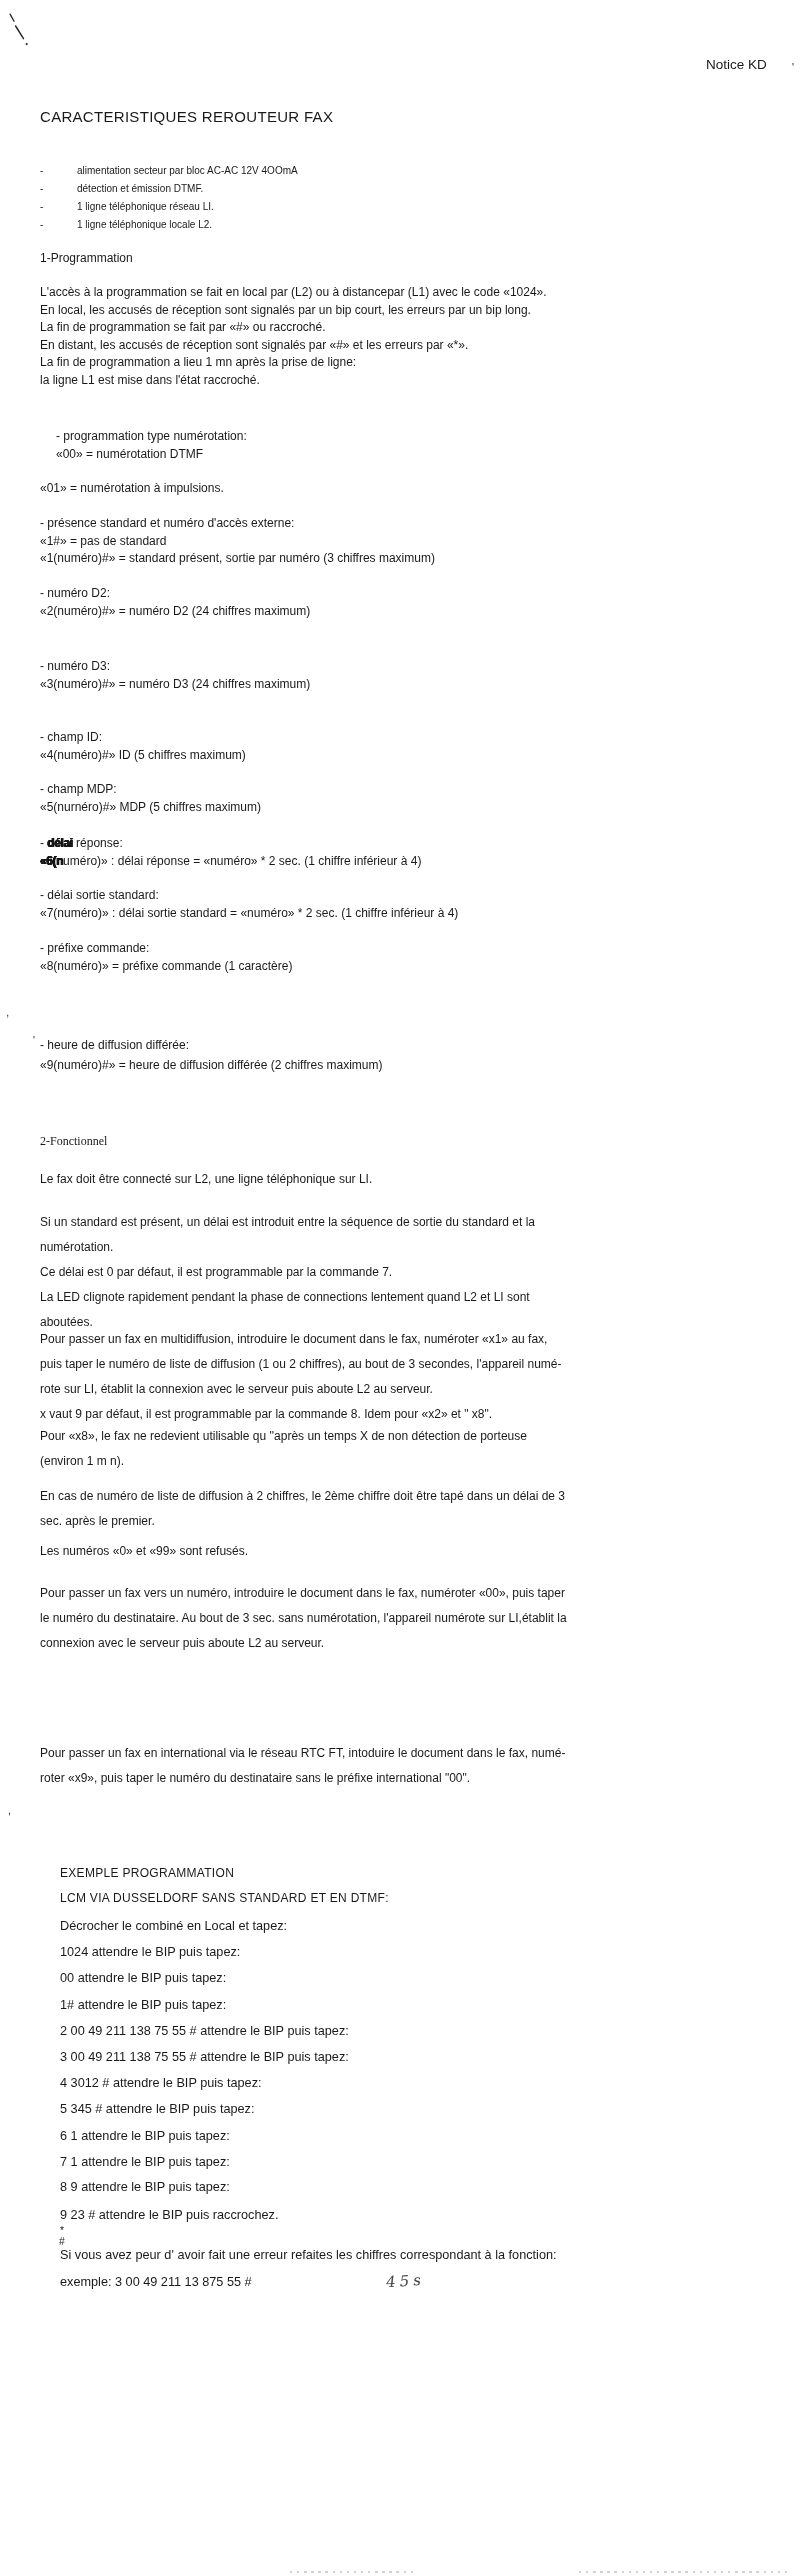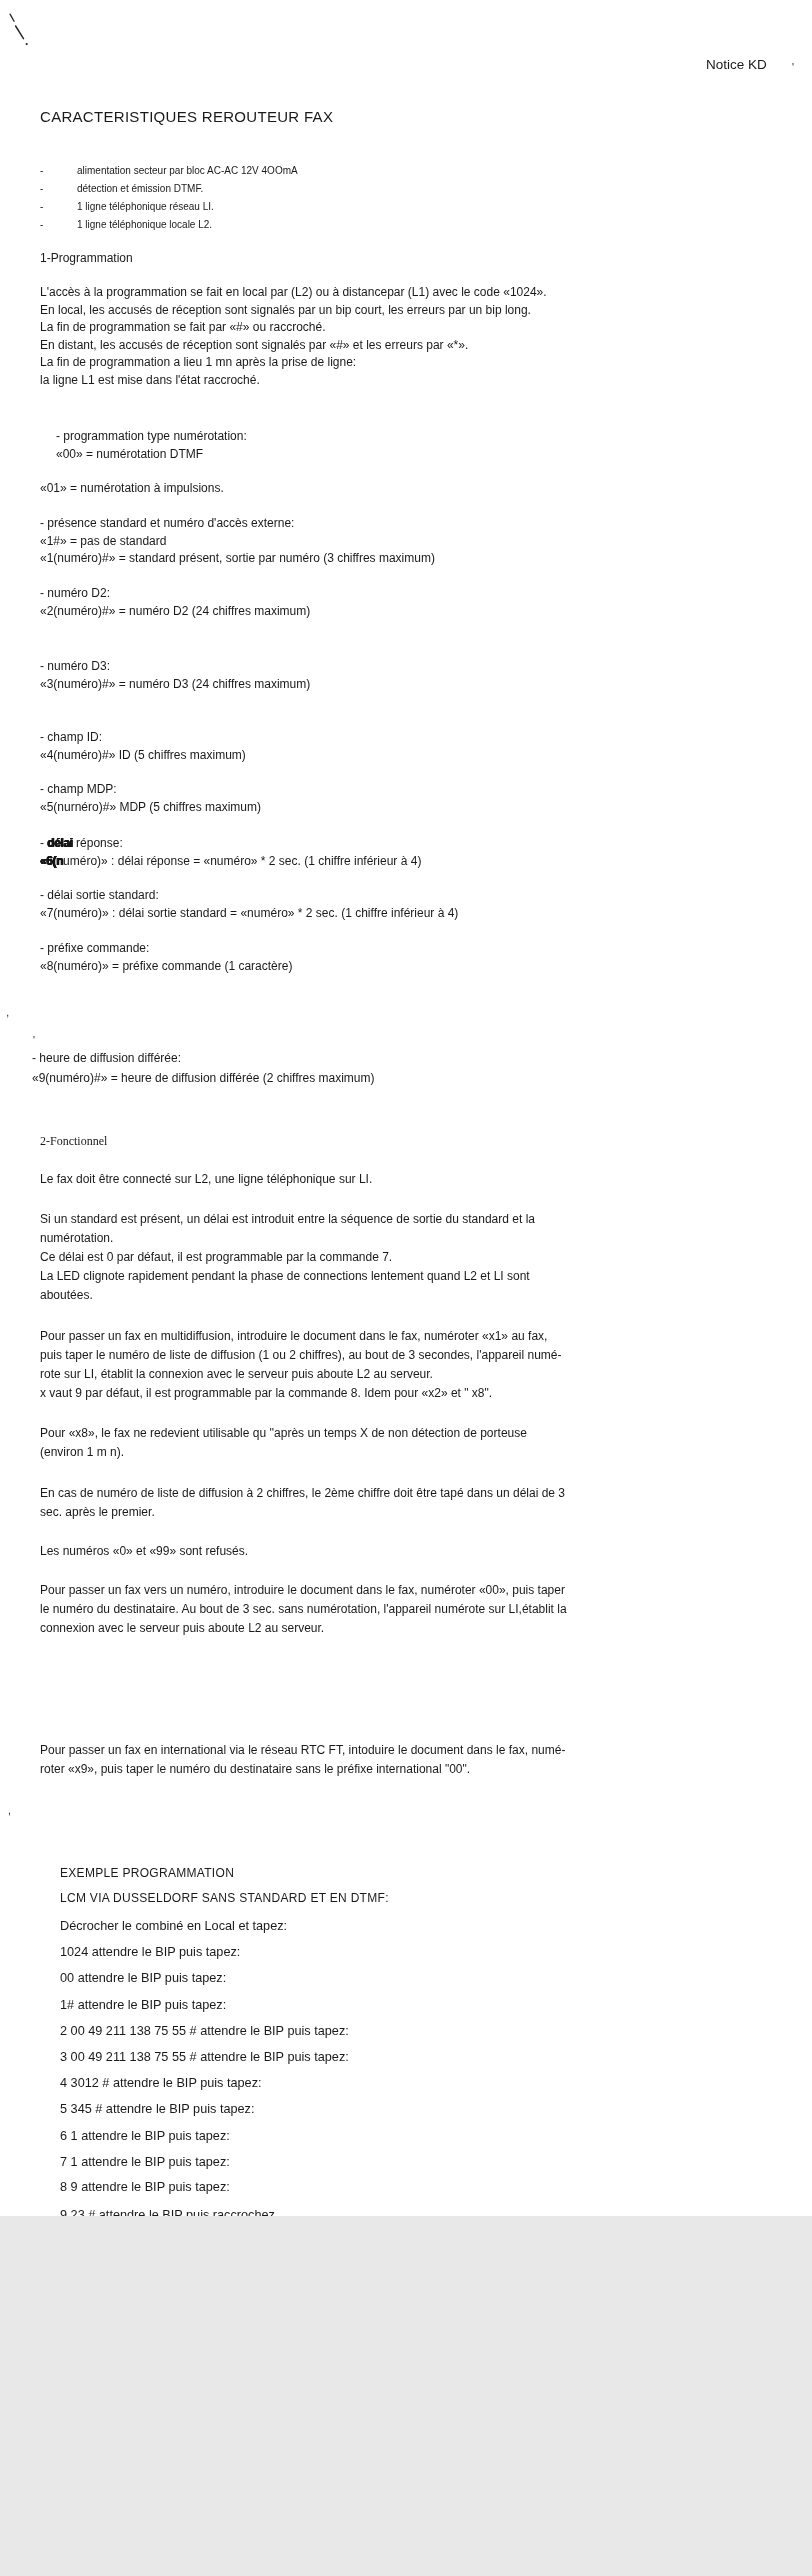--- a/index.html
+++ b/index.html
@@ -1,30 +1,30 @@
 <!DOCTYPE html>
 <html style="font-size:12.7px"><head>
 <meta charset="utf-8">
 <style>
   html,body{margin:0;padding:0;background:#e8e8e8;}
   .page{
     position:relative;
-    width:812px;height:2216px;
+    width:812px;height:2576px;
     margin:0 auto;
     background:#ffffff;
     font-family:"Liberation Sans","DejaVu Sans",sans-serif;
     color:#1a1a1a;
     overflow:hidden;
   }
   .abs{position:absolute;}
   .pre{white-space:pre-line;}
   .t17{font-size:12px;}
   .t16{font-size:12.7px;}
   .lh22{line-height:17.5px;}
-  .lh24{line-height:19px;}
+  .lh24{line-height:25px;}
   .lh25{line-height:20px;}
   .title{font-size:15px;letter-spacing:0.3px;}
   .caps{letter-spacing:0.3px;}
   .notice{font-size:13.5px;}
   .spec-row{line-height:18px;font-size:10px;}
   .spec-dash{display:inline-block;width:37px;}
   .smudge{
     font-weight:bold;
     text-shadow:0.5px 0 0 #000,-0.5px 0 0 #000,0 0.3px 0 #000;
     letter-spacing:-0.4px;
@@ -117,21 +117,21 @@
   <div class="abs t17 lh22 pre" style="left:40px;top:887px;">- délai sortie standard:
 «7(numéro)» : délai sortie standard = «numéro» * 2 sec. (1 chiffre inférieur à 4)</div>
 
   <div class="abs t17 lh22 pre" style="left:40px;top:940px;">- préfixe commande:
 «8(numéro)» = préfixe commande (1 caractère)</div>
 
   <div class="abs artifact" style="left:6.3px;top:1008px;">,</div>
 
   <div class="abs artifact" style="left:33px;top:1036px;">'</div>
 
-  <div class="abs t17 lh25 pre" style="left:32px;top:1035px;margin-top:13px;">- heure de diffusion différée:
+  <div class="abs t17 lh25 pre" style="left:40px;top:1035px;">- heure de diffusion différée:
 «9(numéro)#» = heure de diffusion différée (2 chiffres maximum)</div>
 
   <div class="abs t17" style="left:40px;top:1134px;font-family:Liberation Serif, serif;">2-Fonctionnel</div>
 
   <div class="abs t17" style="left:40px;top:1172px;">Le fax doit être connecté sur L2, une ligne téléphonique sur LI.</div>
 
   <div class="abs t17 lh24 pre" style="left:40px;top:1210px;">Si un standard est présent, un délai est introduit entre la séquence de sortie du standard et la
 numérotation.
 Ce délai est  0 par défaut, il est programmable par la commande 7.
 La LED clignote rapidement pendant la phase de connections lentement quand L2 et LI sont

